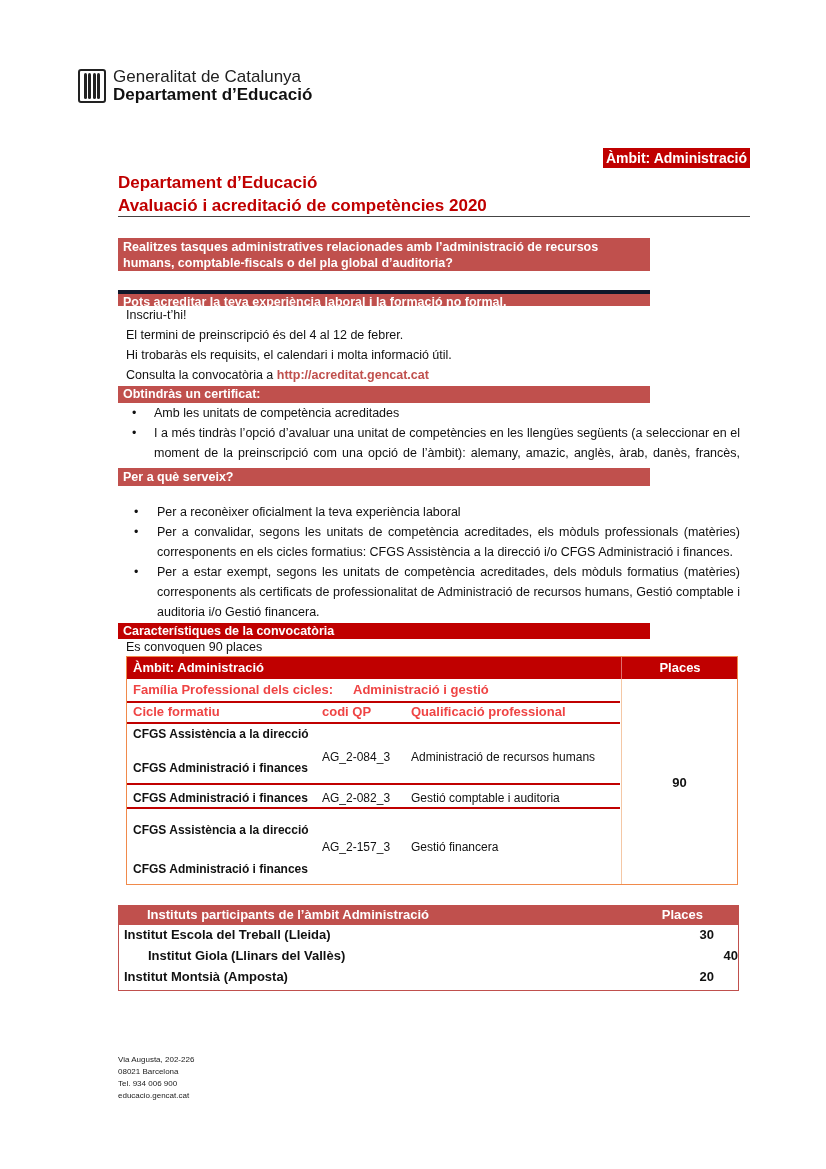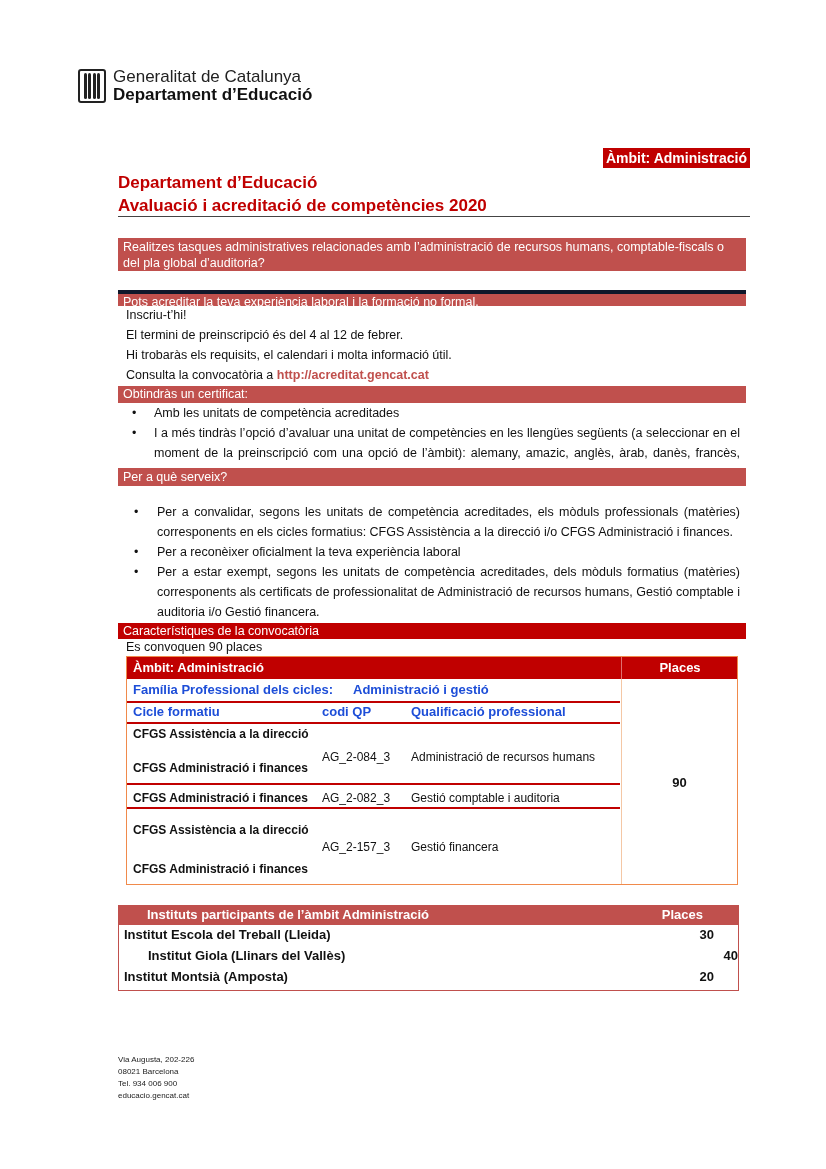--- a/index.html
+++ b/index.html
@@ -5,34 +5,34 @@
   html, body { margin:0; padding:0; background:#fff; }
   body { width:826px; height:1169px; position:relative; font-family:"Liberation Sans", sans-serif; color:#111; overflow:hidden; }
   .logo { position:absolute; left:78px; top:68px; display:flex; align-items:center; }
   .logo-mark { width:28px; height:34px; border:2px solid #222; border-radius:3px; display:flex; justify-content:space-around; align-items:stretch; padding:2px 3px; box-sizing:border-box; margin-right:7px; background:#fff; }
   .logo-mark span { display:block; width:3px; background:#222; border-radius:2px; }
   .logo-text1 { font-size:17px; line-height:18px; color:#222; }
   .logo-text2 { font-size:17px; line-height:18px; font-weight:bold; color:#111; }
   .ambit-tag { position:absolute; right:76px; top:148px; background:#c00000; color:#fff; font-weight:bold; font-size:14px; padding:1px 3px; line-height:18px; }
   .title { position:absolute; left:118px; top:171px; color:#c00000; font-weight:bold; font-size:17px; line-height:23px; }
   .title-rule { position:absolute; left:118px; top:216px; width:632px; height:1px; background:#444; }
-  .bar { position:absolute; left:118px; width:628px; background:#c0504d; color:#fff; font-weight:normal; font-size:12.5px; padding:0 5px; box-sizing:border-box; }
+  .bar { position:absolute; left:118px; width:532px; background:#c0504d; color:#fff; font-weight:bold; font-size:12.5px; padding:0 5px; box-sizing:border-box; }
   .bar.dark { background:#c00000; }
   .text { position:absolute; left:126px; font-size:12.5px; line-height:20px; color:#111; }
   .link { color:#c0504d; font-weight:bold; }
   .bullets { position:absolute; left:120px; width:620px; font-size:12.5px; line-height:20px; margin:0; padding:0; list-style:none; }
   .bullets li { position:relative; padding-left:34px; text-align:justify; }
   .bullets li::before { content:"•"; position:absolute; left:12px; top:0; }
   .bullets.wide li { padding-left:37px; }
   .bullets.wide li::before { left:14px; }
   .tbl { position:absolute; left:126px; top:656px; width:612px; height:229px; border:1px solid #f08a4b; box-sizing:border-box; }
   .tbl-head { position:absolute; left:0; top:0; width:610px; height:22px; background:#c00000; color:#fff; font-weight:bold; font-size:13px; }
   .tbl-head .c1 { position:absolute; left:6px; top:3px; }
   .tbl-head .c2 { position:absolute; left:494px; top:0; width:116px; height:22px; border-left:1px solid #e07070; text-align:center; line-height:22px; }
-  .red-txt { color:#1d4ed8; font-weight:bold; font-size:13px; position:absolute; }
+  .red-txt { color:#ef4444; font-weight:bold; font-size:13px; position:absolute; }
   .rline { position:absolute; left:0; width:493px; height:2px; background:#c00000; }
   .cell { position:absolute; font-size:12px; }
   .b { font-weight:bold; }
   .places-col { position:absolute; left:494px; top:22px; width:115px; height:205px; border-left:1px solid #f4c7a5; }
   .places-val { position:absolute; left:0; width:115px; top:96px; text-align:center; font-weight:bold; font-size:13px; }
   .inst { position:absolute; left:118px; top:905px; width:621px; height:86px; border:1px solid #c0504d; border-top:none; box-sizing:border-box; }
   .inst-head { position:absolute; left:-1px; top:0; width:621px; height:20px; background:#c0504d; color:#fff; font-size:13px; font-weight:bold; }
   .inst-head .c1 { position:absolute; left:6px; top:2px;margin-left:23px; }
   .inst-head .c2 { position:absolute; right:36px; top:2px; }
   .inst-row { position:absolute; left:5px; width:600px; font-size:13px; font-weight:bold; }
@@ -74,22 +74,22 @@
 </div>
 
 <div class="bar" style="top:386px;height:17px;line-height:17px;">Obtindràs un certificat:</div>
 <ul class="bullets" style="top:403px;">
   <li>Amb les unitats de competència acreditades</li>
   <li>I a més tindràs l’opció d’avaluar una unitat de competències en les llengües següents (a seleccionar en el moment de la preinscripció com una opció de l’àmbit): alemany, amazic, anglès, àrab, danès, francès, italià, portuguès, punjabi, rus i xinès.</li>
 </ul>
 
 <div class="bar" style="top:468px;height:18px;line-height:18px;">Per a què serveix?</div>
 <ul class="bullets wide" style="top:502px;">
+  <li>Per a reconèixer oficialment la teva experiència laboral</li>
   <li>Per a convalidar, segons les unitats de competència acreditades,  els mòduls professionals (matèries) corresponents en els cicles formatius: CFGS Assistència a la direcció i/o  CFGS Administració i finances.</li>
-  <li>Per a reconèixer oficialment la teva experiència laboral</li>
   <li>Per a estar exempt, segons les unitats de competència acreditades,  dels mòduls formatius (matèries) corresponents als certificats de professionalitat de Administració de recursos humans, Gestió comptable i auditoria i/o Gestió financera.</li>
 </ul>
 
 <div class="bar dark" style="top:623px;height:16px;line-height:16px;">Característiques de la convocatòria</div>
 <div class="text" style="top:639px;line-height:16px;">Es convoquen 90 places</div>
 
 <div class="tbl">
   <div class="tbl-head">
     <span class="c1">Àmbit:  Administració</span>
     <span class="c2">Places</span>

